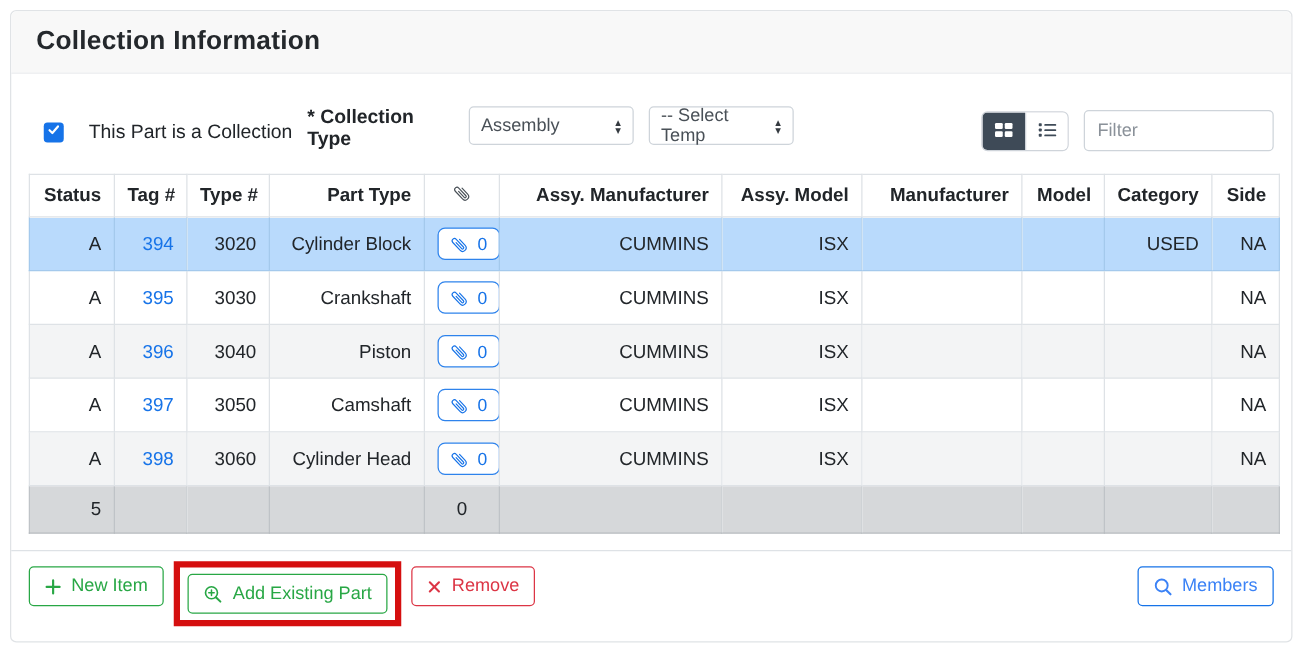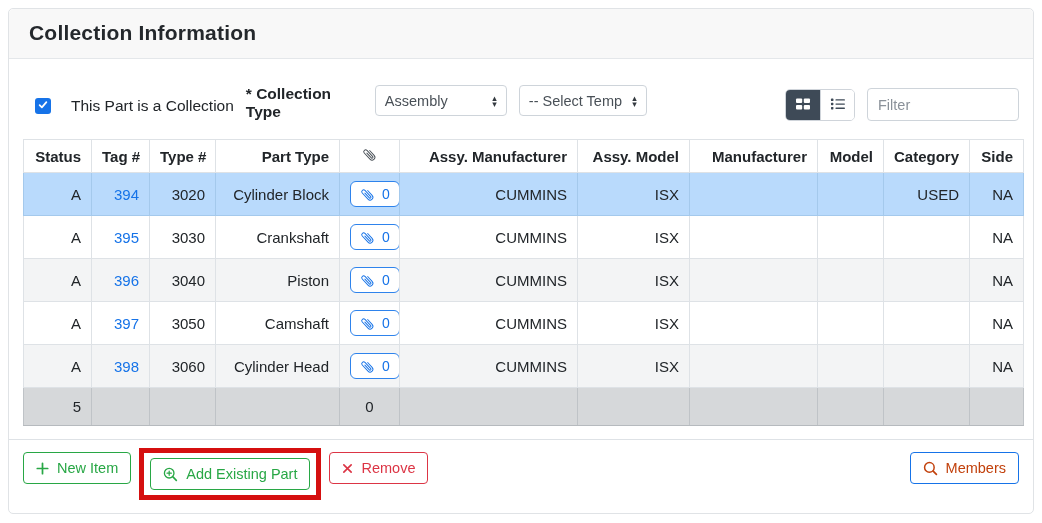--- a/index.html
+++ b/index.html
@@ -13,21 +13,21 @@
   .controls-row { display:flex; align-items:flex-end; margin:26px 0 18px; }
   .check-group { display:flex; align-items:center; gap:20px; margin:0 12px 6px 12px; font-size:15.5px; cursor:pointer; }
   .checkbox { width:16px; height:16px; background:#1673e8; border-radius:3px; display:inline-flex; align-items:center; justify-content:center; flex:0 0 auto; }
   .select-col { display:flex; flex-direction:row; gap:5px; }
   .labels-row { display:flex; gap:12px; font-size:15.5px; }
   .labels-row .lbl-a { width:124px; font-weight:700; }
   .labels-row .lbl-b { width:128px; }
   .selects-row { display:flex; gap:12px; }
   .select { height:31px; border:1px solid #ced4da; border-radius:4px; background:#fff; color:#495057;
             display:flex; align-items:center; justify-content:space-between; padding:0 9px; font-size:14.5px; cursor:pointer; }
-  .select.w1 { width:132px;text-align:center; } .select.w2 { width:128px; }
+  .select.w1 { width:132px;text-align:center; } .select.w2 { width:116px; }
   .caret { display:flex; flex-direction:column; color:#343a40; font-size:9px; line-height:6px; margin-left:6px; }
   .right-controls { margin-left:auto; display:flex; gap:12px; align-items:flex-end; }
   .btn-group { display:inline-flex; border:1px solid #cfd4da; border-radius:5px; overflow:hidden; height:32px; }
   .toggle { width:34px; border:none; background:#fff; display:flex; align-items:center; justify-content:center; cursor:pointer; }
   .toggle.active { background:#3e4a57; }
   .toggle + .toggle { border-left:1px solid #cfd4da; }
   .filter { width:152px; height:33px; border:1px solid #ced4da; border-radius:4px; padding:0 10px; font-size:14.5px; color:#495057; font-family:inherit; }
   .filter::placeholder { color:#8a9199; }
 
   
@@ -47,21 +47,21 @@
   tfoot td { background:#d6d8da; border-color:#bfc3c7; border-bottom-color:#b6babe; padding:8px 10px; height:38px; }
 
   
   .card-footer { border-top:1px solid #dee2e6; margin-top:13px; height:57px; display:flex; align-items:center;
                  justify-content:space-between; padding:0 14px; }
   .left-actions { display:flex; align-items:center; gap:8px; }
   .btn { display:inline-flex; align-items:center; gap:8px; background:#fff; border-radius:4px; padding:7px 12px;
          font-size:14.5px; cursor:pointer; font-family:inherit; }
   .btn.green { border:1px solid #28a745; color:#28a745; }
   .btn.red   { border:1px solid #dc3545; color:#dc3545; }
-  .btn.blue  { border:1px solid #1673e8; color:#c2410c; }
+  .btn.blue  { border:1px solid #1673e8; color:#3b82f6; }
   .annotation-box { border:5px solid #d50f0f; padding:5px 6px; margin:2px 0 -10px; position:relative; z-index:2; background:transparent; }
   .ico svg { display:block; }
 </style>
 </head>
 <body>
 
 <div class="card">
   <div class="card-header">
     <h2>Collection Information</h2>
   </div>

